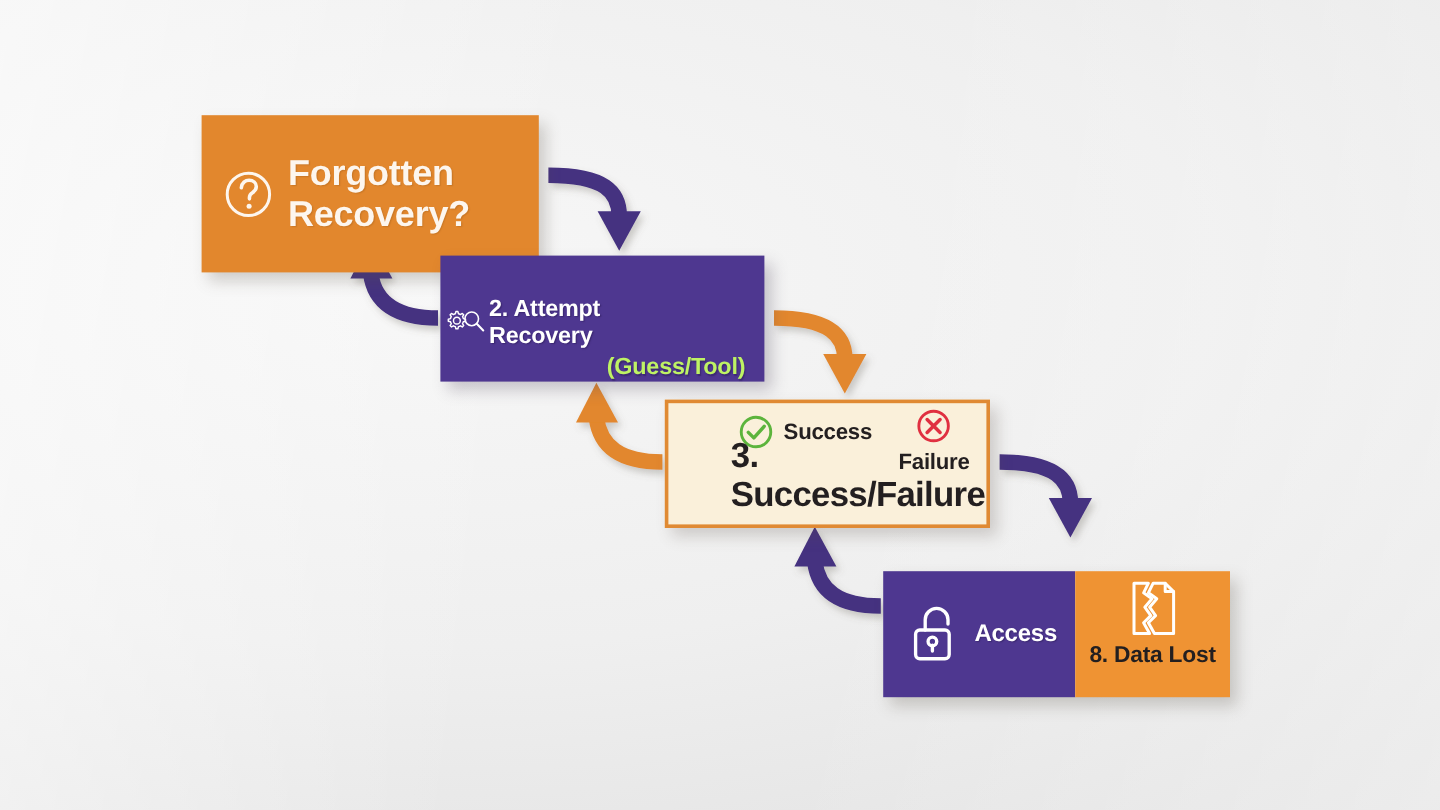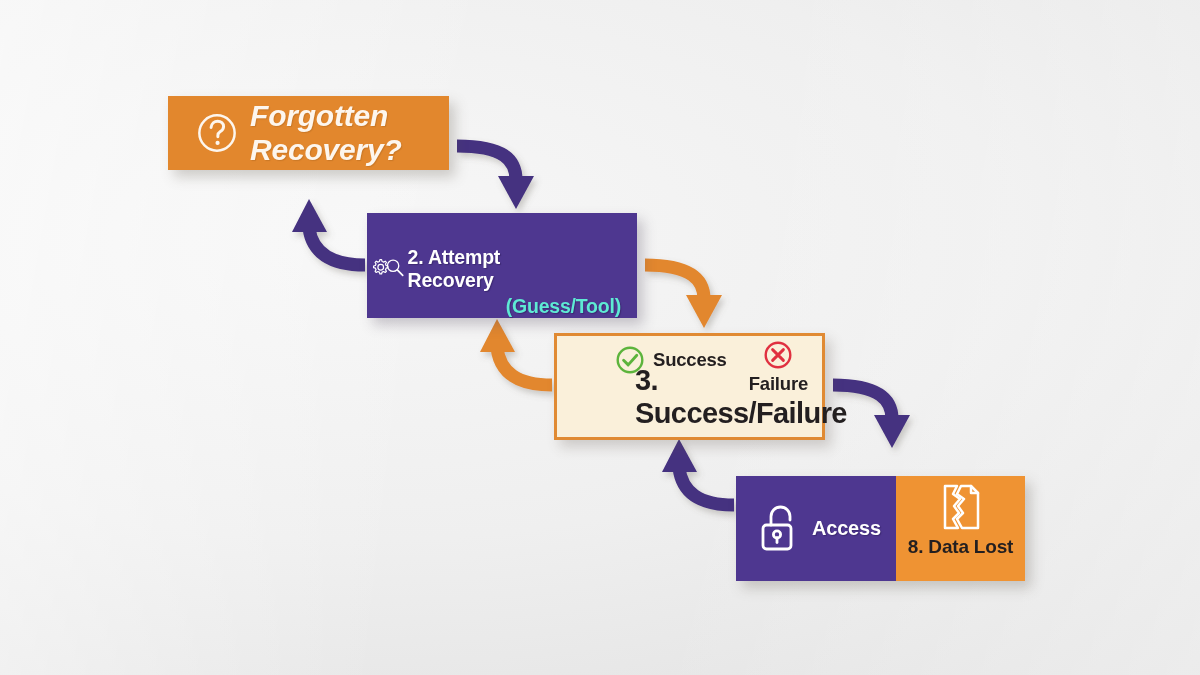--- a/index.html
+++ b/index.html
@@ -42,27 +42,26 @@
   .box {
     position: absolute;
     box-sizing: border-box;
   }
 
   
   #box1 {
     left: 168px;
     top: 96px;
     width: 281px;
-    height: 74px;
+    height: 131px;
     background: #e2872d;
     box-shadow: 6px 7px 12px rgba(90,80,70,0.26);
     display: flex;
     align-items: center;
-    padding-left: 28px;
-    font-style: italic;
+    padding-left: 18px;
   }
   #box1 .qmark {
     flex: 0 0 auto;
     width: 42px;
     height: 42px;
     margin-right: 12px;
   }
   #box1 .b1text {
     color: #fdf6ee;
     font-size: 30px;
@@ -89,21 +88,21 @@
   #box2 .gearsearch { width: 76px; height: 46px; }
   #box2 .b2line1 {
     color: #ffffff;
     font-size: 19.5px;
     font-weight: bold;
     margin-top: 2px;
     letter-spacing: -0.2px;
     text-shadow: 1px 1px 1px rgba(30,15,60,0.35);
   }
   #box2 .b2line2 {
-    color: #5eead4;
+    color: #bef264;
     font-size: 19.5px;
     font-weight: bold;
     margin-top: 0px;
     align-self: flex-end;
     padding-right: 16px;
     letter-spacing: -0.2px;
     text-shadow: 1px 1px 1px rgba(30,15,60,0.35);
   }
 
   
@@ -149,21 +148,20 @@
     letter-spacing: -0.2px;
   }
   #box3 .title {
     position: absolute;
     left: 12px;
     bottom: 7px;
     color: #231f20;
     font-size: 29px;
     font-weight: bold;
     letter-spacing: -0.6px;
-    margin-left: 26px;
   }
 
   
   #box4 {
     left: 736px;
     top: 476px;
     width: 289px;
     height: 105px;
     box-shadow: 6px 7px 12px rgba(90,80,70,0.26);
     display: flex;

